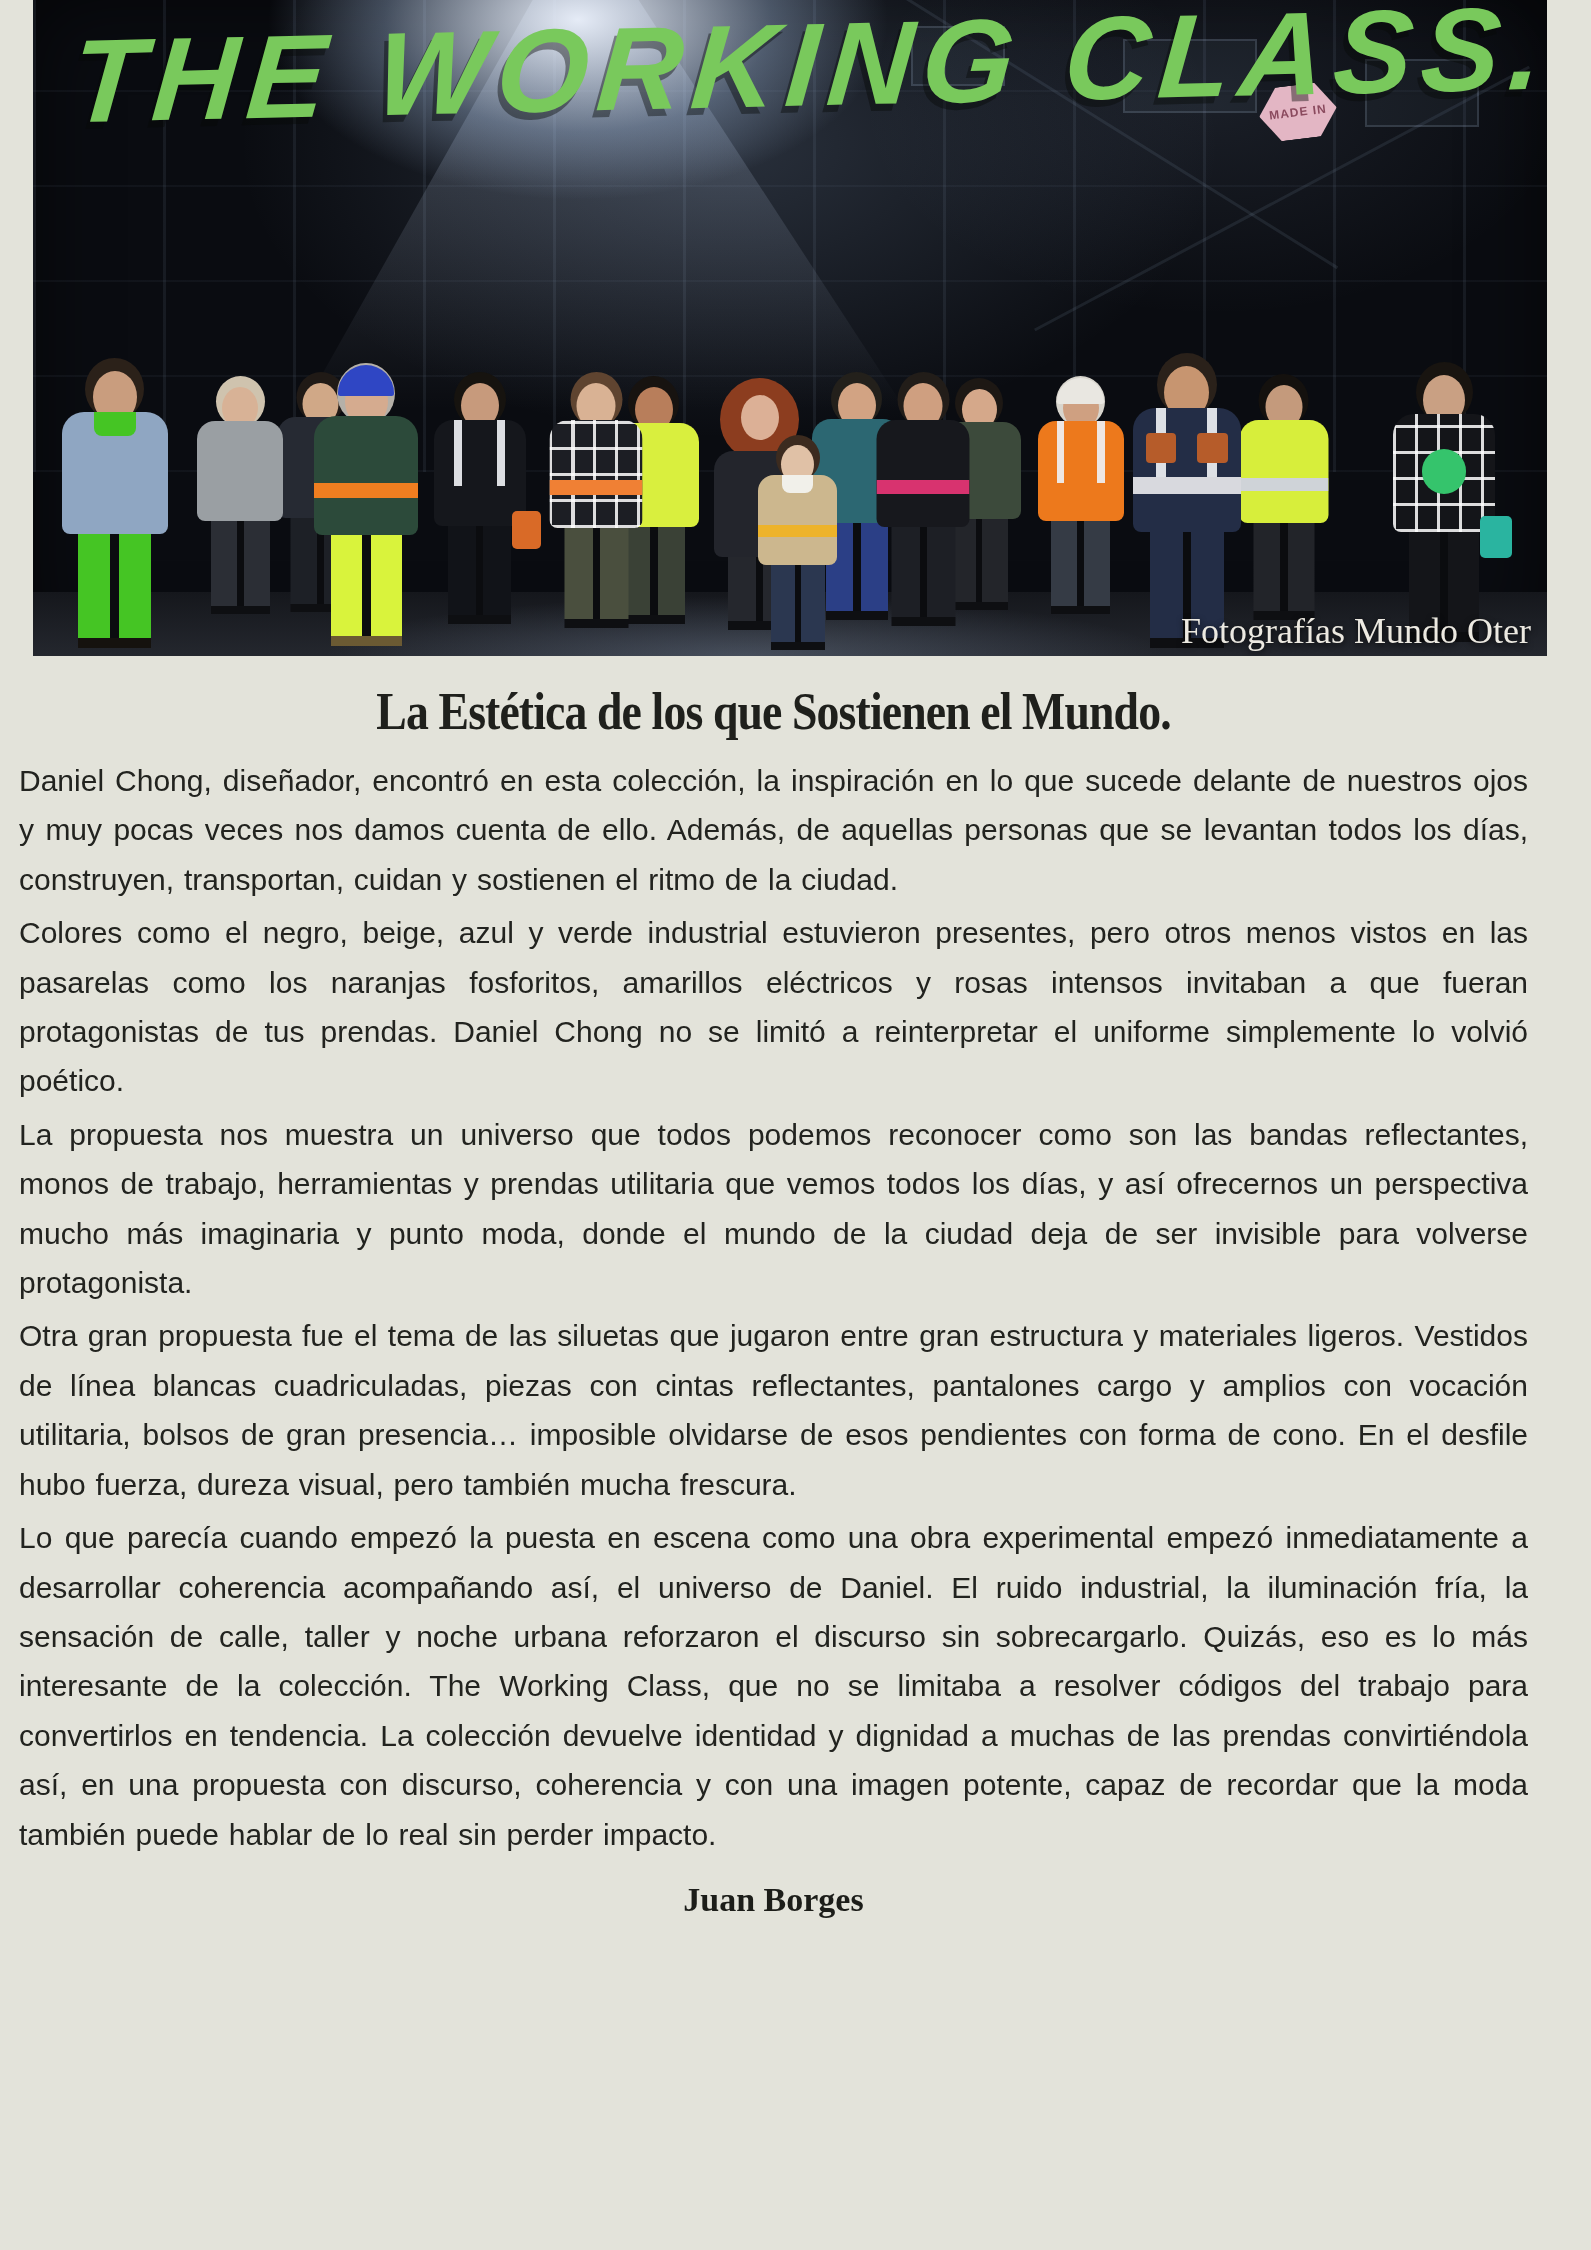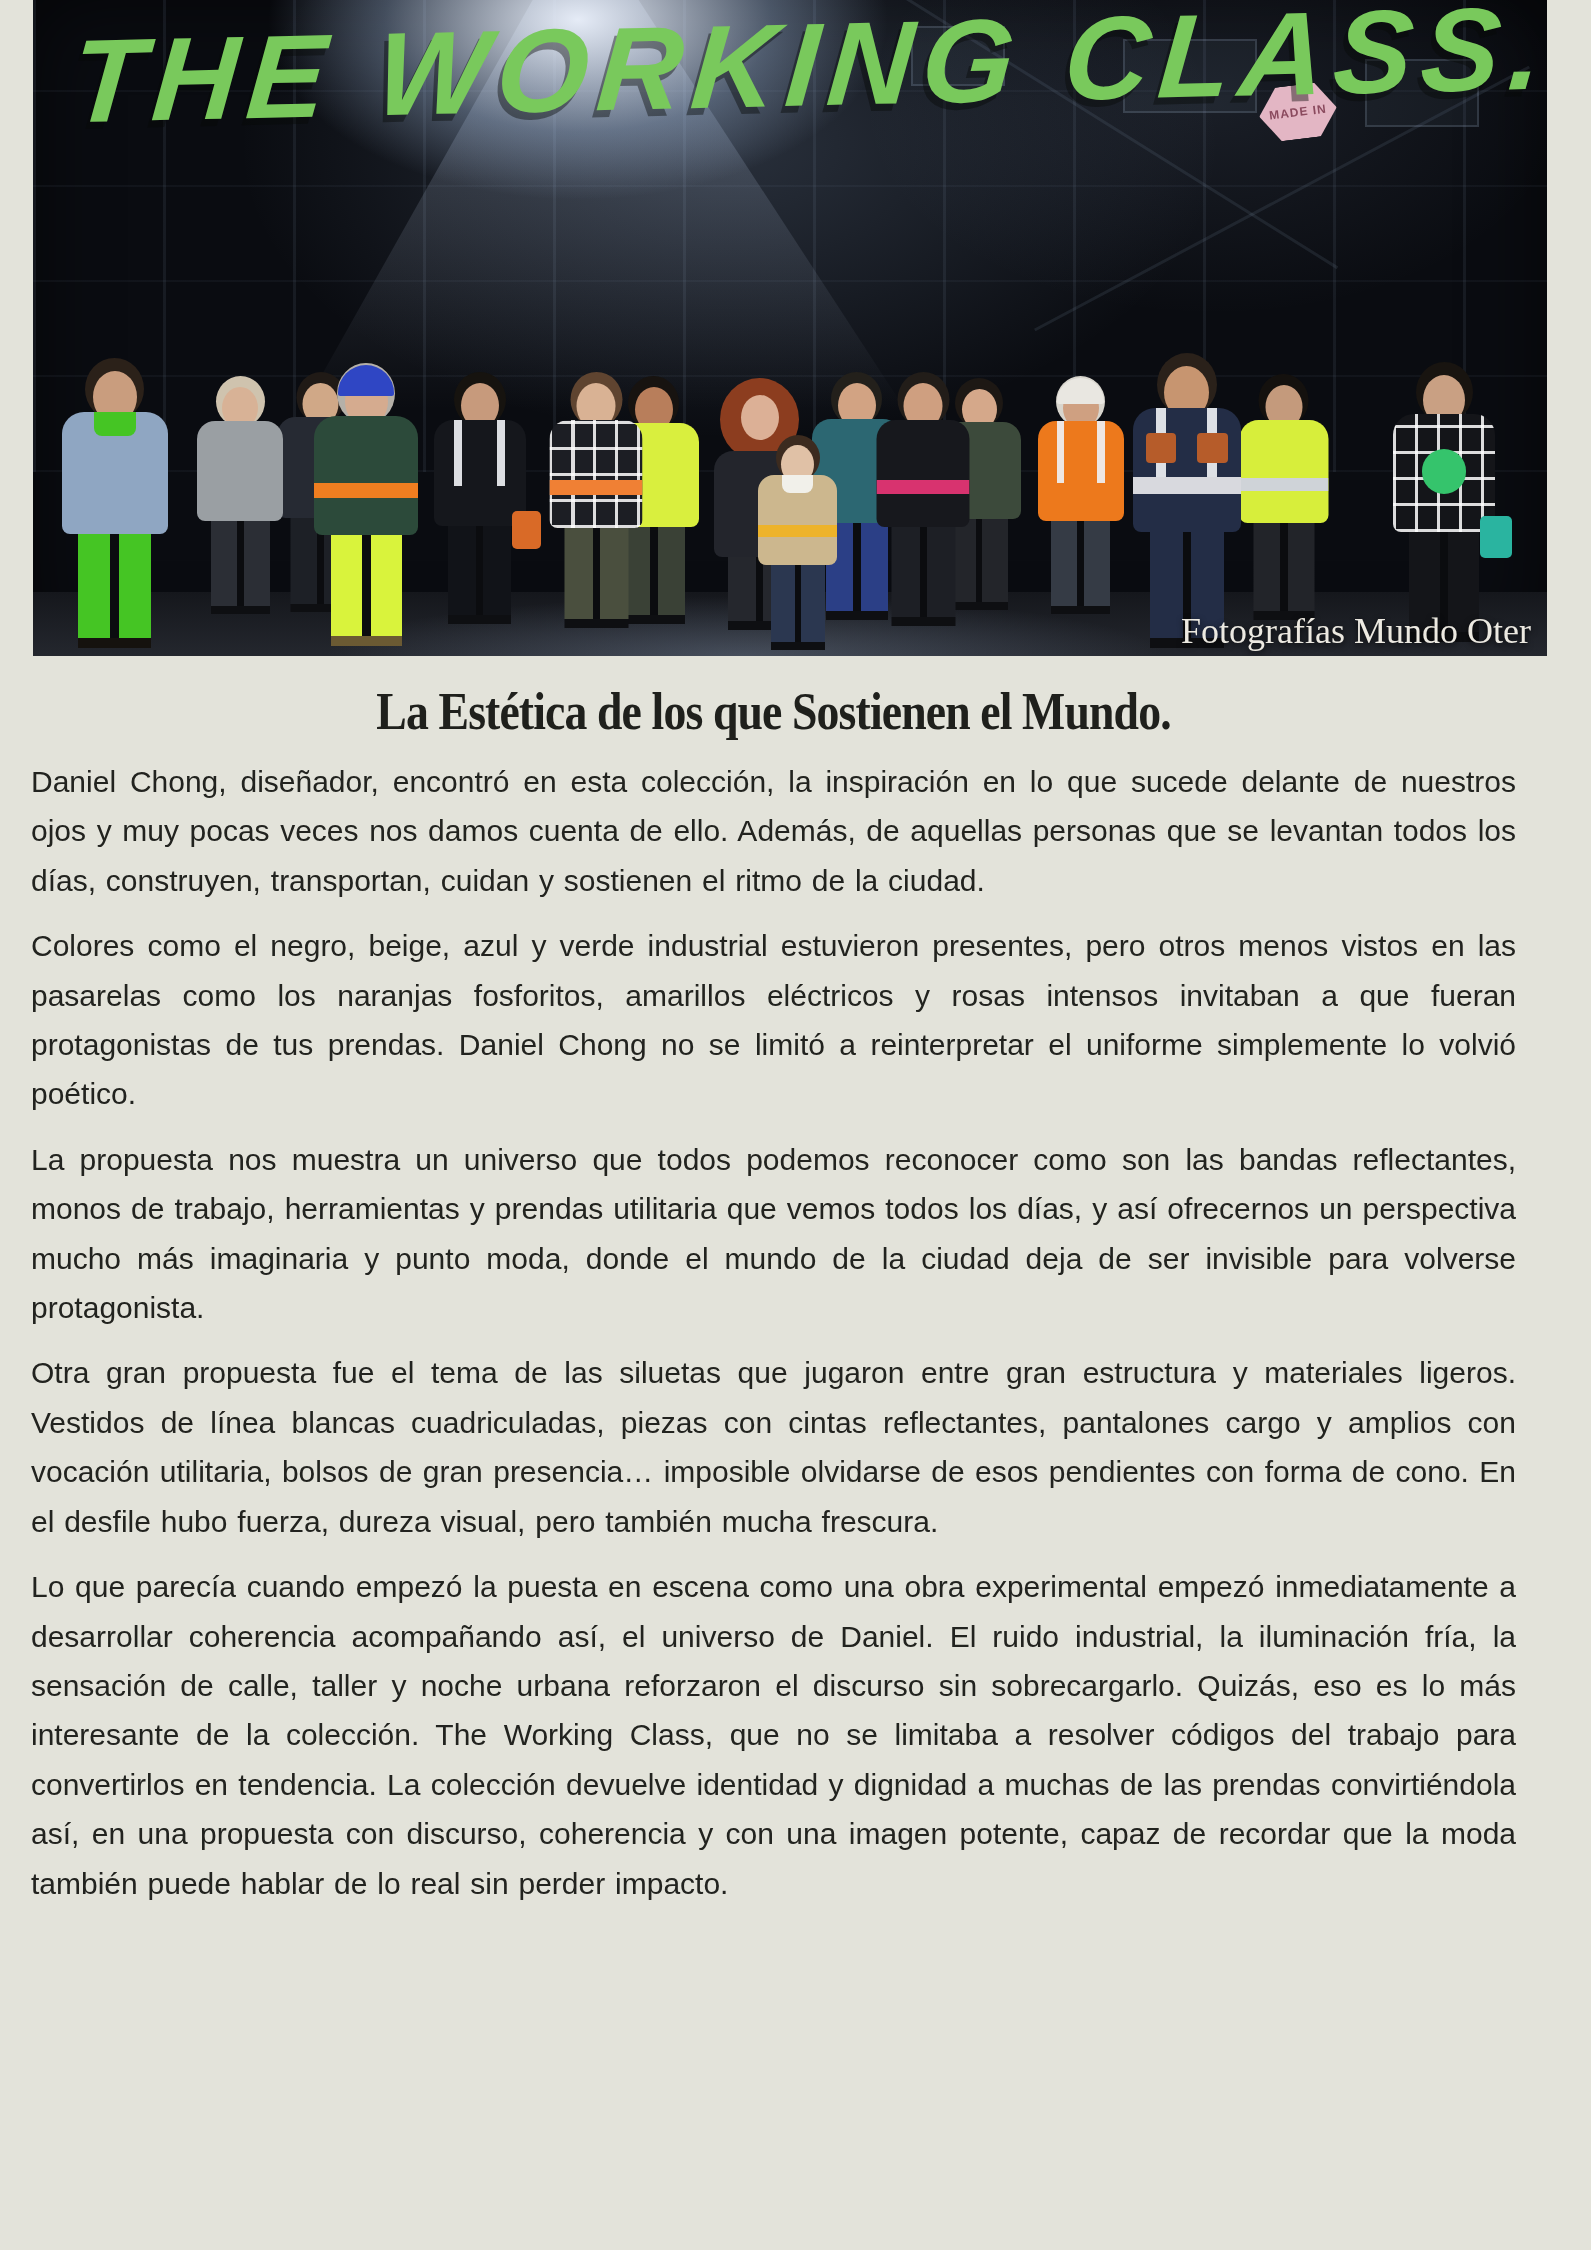--- a/index.html
+++ b/index.html
@@ -37,21 +37,21 @@
         transform:rotate(-1.3deg) skewX(-6deg);transform-origin:left top;
         text-shadow:-4px 7px 0 rgba(8,10,6,.42);}
   .credit{position:absolute;right:16px;bottom:4px;z-index:80;color:#ece9e1;
         font-family:"Liberation Serif",serif;font-size:36px;
         text-shadow:0 2px 6px rgba(0,0,0,.8);}
   
   .article{position:absolute;left:15px;top:656px;width:1517px;color:#22231f;}
   .headline{margin:26px 0 15px 0;text-align:center;
         font-family:"Liberation Serif",serif;font-weight:700;font-size:52px;
         letter-spacing:-1px;color:#1f201c;transform:scaleX(.88);transform-origin:center;}
-  .body p{margin:16px;text-align:justify;font-size:30px;line-height:49.4px;word-spacing:1.5px;color:#22231f;}
+  .body p{margin:4px;text-align:justify;font-size:30px;line-height:49.4px;word-spacing:1.5px;color:#22231f;}
   .author{margin-top:22px;text-align:center;font-family:"Liberation Serif",serif;
         font-weight:700;font-size:34px;color:#1c1d19;}
 </style>
 </head>
 <body>
 
 <div class="page">
 
   <div class="hero">
     <div class="scaffold"></div>
@@ -216,15 +216,16 @@
 
   <div class="article">
     <div class="headline">La Estética de los que Sostienen el Mundo.</div>
     <div class="body" id="paras">
         <p>Daniel Chong, diseñador, encontró en esta colección, la inspiración en lo que sucede delante de nuestros ojos y muy pocas veces nos damos cuenta de ello. Además, de aquellas personas que se levantan todos los días, construyen, transportan, cuidan y sostienen el ritmo de la ciudad.</p>
         <p>Colores como el negro, beige, azul y verde industrial estuvieron presentes, pero otros menos vistos en las pasarelas como los naranjas fosforitos, amarillos eléctricos y rosas intensos invitaban a que fueran protagonistas de tus prendas. Daniel Chong no se limitó a reinterpretar el uniforme simplemente lo volvió poético.</p>
         <p>La propuesta nos muestra un universo que todos podemos reconocer como son las bandas reflectantes, monos de trabajo, herramientas y prendas utilitaria que vemos todos los días, y así ofrecernos un perspectiva mucho más imaginaria y punto moda, donde el mundo de la ciudad deja de ser invisible para volverse protagonista.</p>
         <p>Otra gran propuesta fue el tema de las siluetas que jugaron entre gran estructura y materiales ligeros. Vestidos de línea blancas cuadriculadas, piezas con cintas reflectantes, pantalones cargo y amplios con vocación utilitaria, bolsos de gran presencia… imposible olvidarse de esos pendientes con forma de cono. En el desfile hubo fuerza, dureza visual, pero también mucha frescura.</p>
         <p>Lo que parecía cuando empezó la puesta en escena como una obra experimental empezó inmediatamente a desarrollar coherencia acompañando así, el universo de Daniel. El ruido industrial, la iluminación fría, la sensación de calle, taller y noche urbana reforzaron el discurso sin sobrecargarlo. Quizás, eso es lo más interesante de la colección. The Working Class, que no se limitaba a resolver códigos del trabajo para convertirlos en tendencia. La colección devuelve identidad y dignidad a muchas de las prendas convirtiéndola así, en una propuesta con discurso, coherencia y con una imagen potente, capaz de recordar que la moda también puede hablar de lo real sin perder impacto.</p>
       </div>
+    <div class="author">Juan Borges</div>
   </div>
 
 </div>
 
 </body></html>

